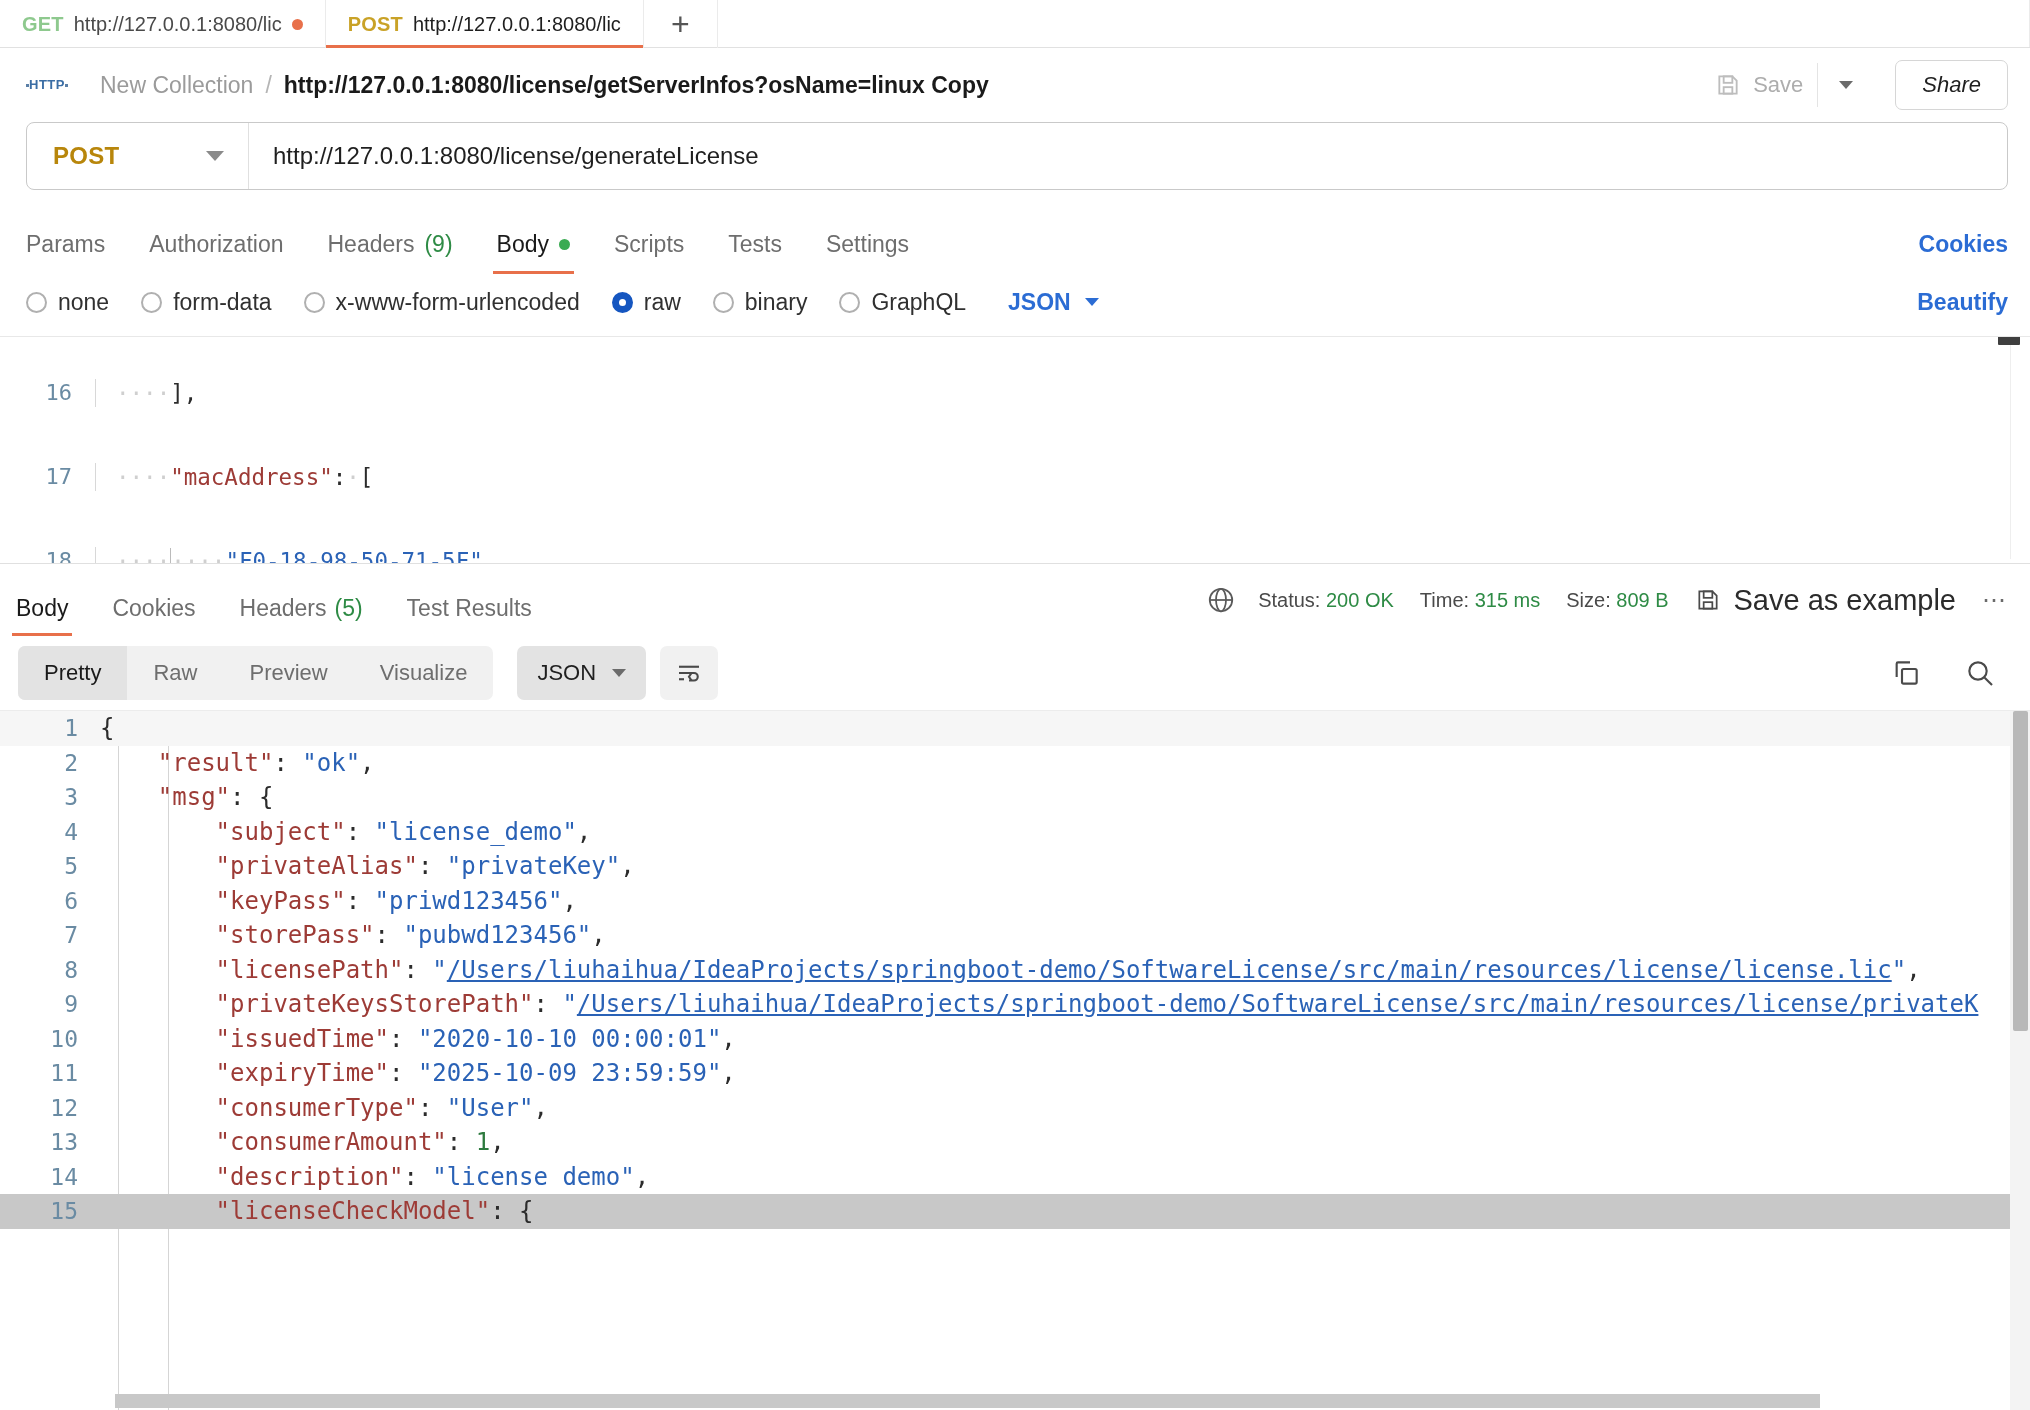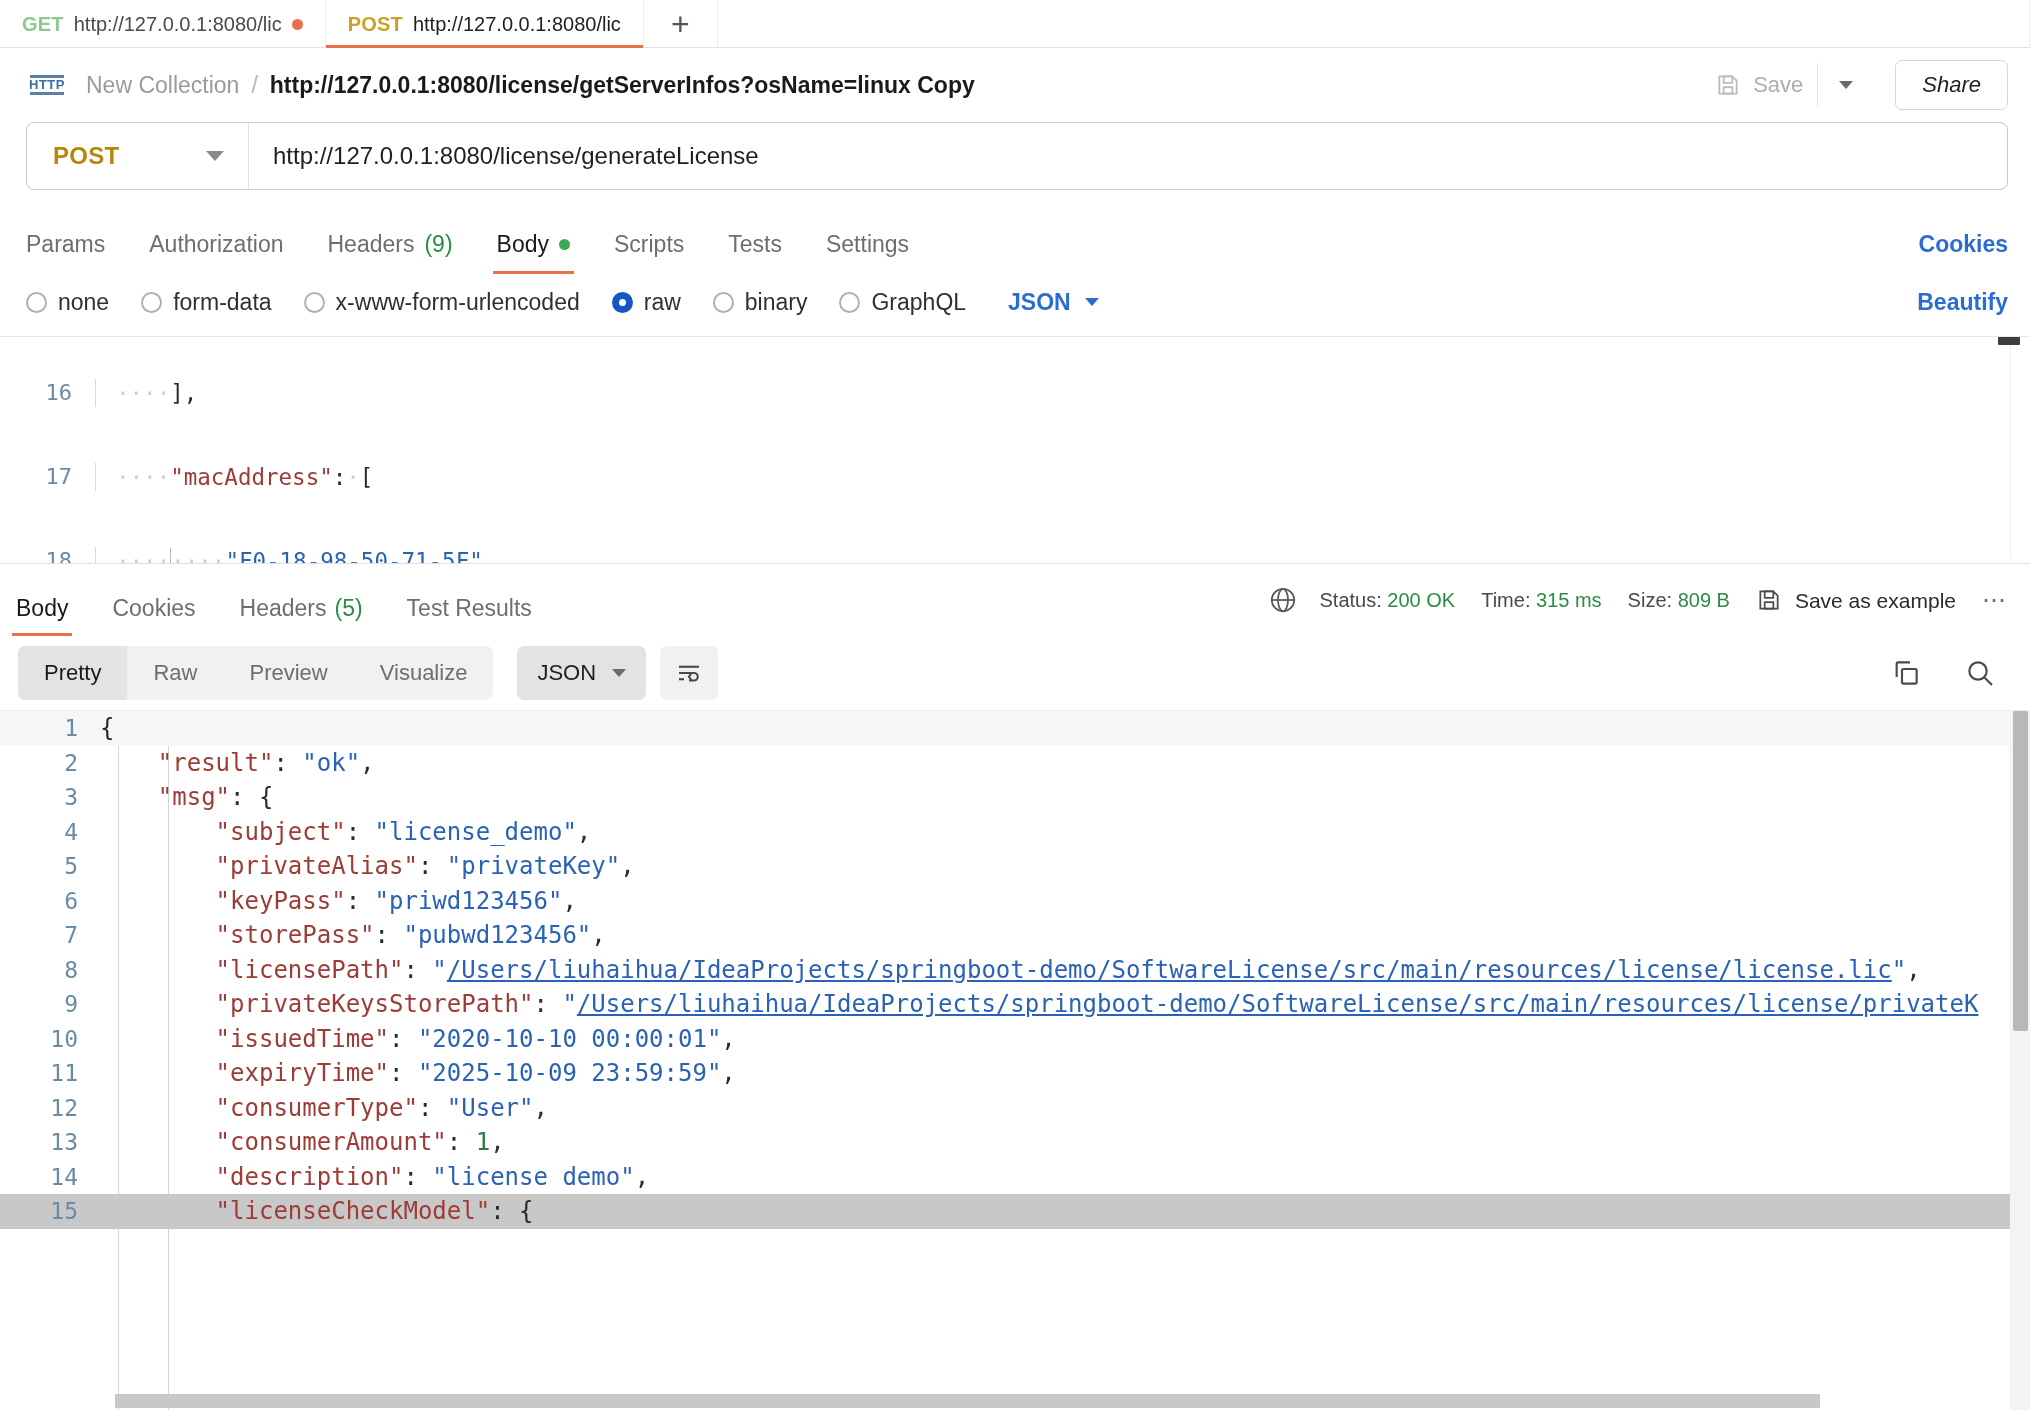--- a/index.html
+++ b/index.html
@@ -63,22 +63,22 @@
   .chev.white { border-top-color: #fff; }
   .chev.gold { border-top-color: #8a8a8a; }
   .chev.blue { border-top-color: #2b6cd4; }
 
   
   .crumbrow {
     height: 74px; display: flex; align-items: center;
     padding: 0 22px 0 26px; flex: none; background: #fff;
   }
   .http-icon {
-    width: 42px; height: 38px; display: flex; flex-direction: column;
-    align-items: center; justify-content: center; margin-right: 18px; flex: none;
+    width: 42px; height: 38px; display: flex; 
+    align-items: center; justify-content: center; margin-right: 32px; flex: none;
   }
   .http-icon .bar { width: 34px; height: 3px; background: #5b7fa6; }
   .http-icon .txt { font-size: 13px; font-weight: 700; color: #3b6ea5; letter-spacing: .5px; line-height: 14px; }
   .crumb-coll { font-size: 23px; color: #9b9b9b; cursor: pointer; }
   .crumb-sep { font-size: 23px; color: #b5b5b5; margin: 0 12px; }
   .crumb-title { font-size: 23px; font-weight: 700; color: #1a1a1a; cursor: pointer; }
   .crumbrow-right { margin-left: auto; display: flex; align-items: center; gap: 0; }
   .save-btn {
     display: flex; align-items: center; gap: 12px; padding: 8px 14px;
     color: #adadad; font-size: 22px; cursor: pointer;
@@ -220,21 +220,21 @@
   .restab.active { color: #1a1a1a; font-weight: 400; }
   .restab.active::after {
     content: ""; position: absolute; left: -4px; right: -4px; bottom: 0;
     height: 3px; background: #e8704a;
   }
   .resp-meta { margin-left: auto; display: flex; align-items: center; gap: 0; }
   .globe-icon { width: 30px; height: 30px; margin-right: 22px; }
   .meta-item { font-size: 20px; color: #4a4a4a; margin-right: 26px; white-space: nowrap; }
   .meta-item .g { color: #2e8b45; }
   .save-example {
-    display: flex; align-items: flex-end; gap: 13px; font-size: 21px;
+    display: flex; align-items: center; gap: 13px; font-size: 29px;
     color: #2b2b2b; cursor: pointer; margin-right: 26px;
   }
   .dots-btn { font-size: 24px; color: #6a6a6a; cursor: pointer; letter-spacing: 2px; }
 
   
   .resp-toolbar {
     display: flex; align-items: center; padding: 0 22px 0 18px;
     height: 74px; flex: none; gap: 14px;
   }
   .segmented {

